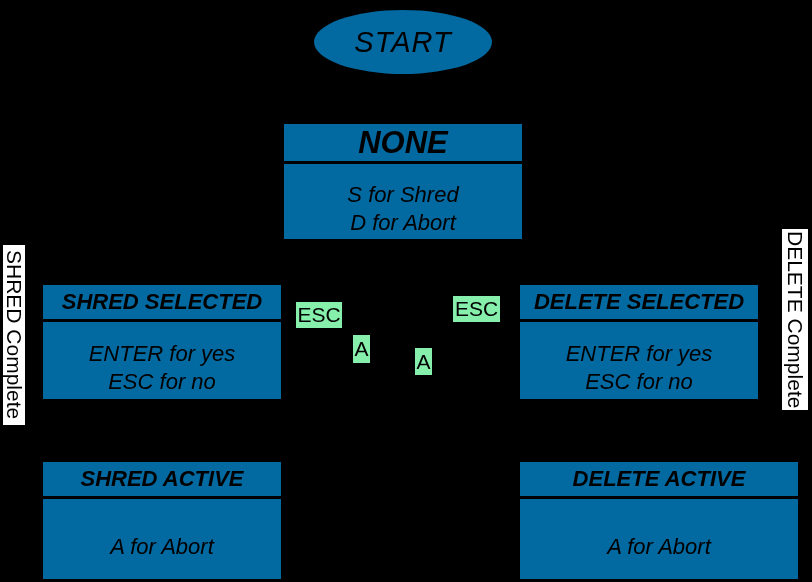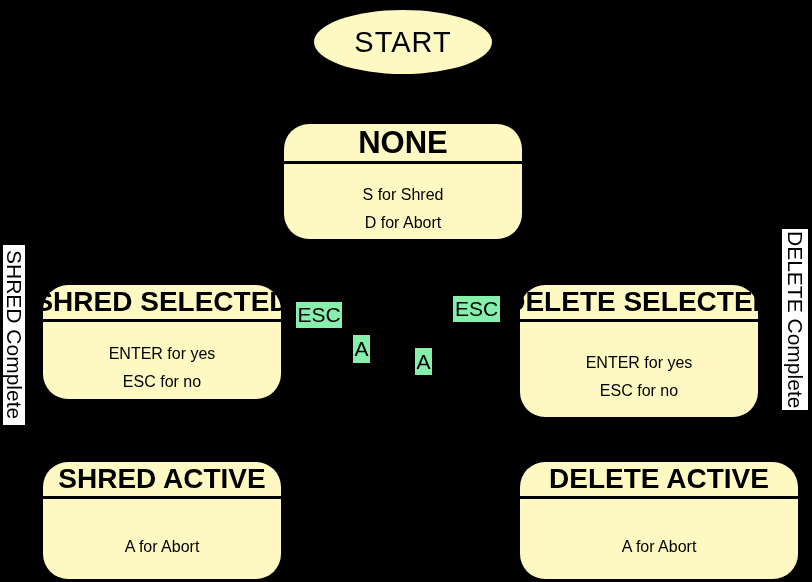--- a/index.html
+++ b/index.html
@@ -11,65 +11,65 @@
     position: relative;
     width: 812px;
     height: 582px;
     background: #000000;
     overflow: hidden;
     font-family: "Liberation Sans", sans-serif;
     color: #000000;
   }
   .node {
     position: absolute;
-    background: #fef9c3;
+    background: #0369a1;
     color: #000000;
     box-sizing: border-box;
+    font-style: italic;
   }
   
   .ellipse {
     border-radius: 50%;
     display: flex;
     align-items: center;
     justify-content: center;
     font-size: 29px;
     letter-spacing: 1px;
   }
   
   .state {
     display: flex;
     flex-direction: column;
-    border-radius: 25px;
   }
   .state-title {
     flex: 0 0 auto;
     display: flex;
     align-items: center;
     justify-content: center;
     font-weight: bold;
-    font-size: 28px;
+    font-size: 22px;
     height: 34px;
     white-space: nowrap;
   }
   .state-title.big {
     font-size: 31px;
     height: 37px;
   }
   .state-sep {
     flex: 0 0 auto;
     height: 3px;
     background: #000000;
   }
   .state-body {
     flex: 1 1 auto;
     display: flex;
     flex-direction: column;
     align-items: center;
     justify-content: center;
-    font-size: 16px;
+    font-size: 22px;
     line-height: 28px;
     text-align: center;
     margin-top: 15px;
   }
   
   .edge-label {
     position: absolute;
     background: #86efac;
     color: #000000;
     display: flex;
@@ -112,21 +112,21 @@
 
   <div class="node state" style="left:43px; top:285px; width:238px; height:114px;">
     <div class="state-title">SHRED SELECTED</div>
     <div class="state-sep"></div>
     <div class="state-body">
       <div>ENTER for yes</div>
       <div>ESC for no</div>
     </div>
   </div>
 
-  <div class="node state" style="left:520px; top:285px; width:238px; height:132px;">
+  <div class="node state" style="left:520px; top:285px; width:238px; height:114px;">
     <div class="state-title">DELETE SELECTED</div>
     <div class="state-sep"></div>
     <div class="state-body">
       <div>ENTER for yes</div>
       <div>ESC for no</div>
     </div>
   </div>
 
   <div class="node state" style="left:43px; top:462px; width:238px; height:117px;">
     <div class="state-title">SHRED ACTIVE</div>

